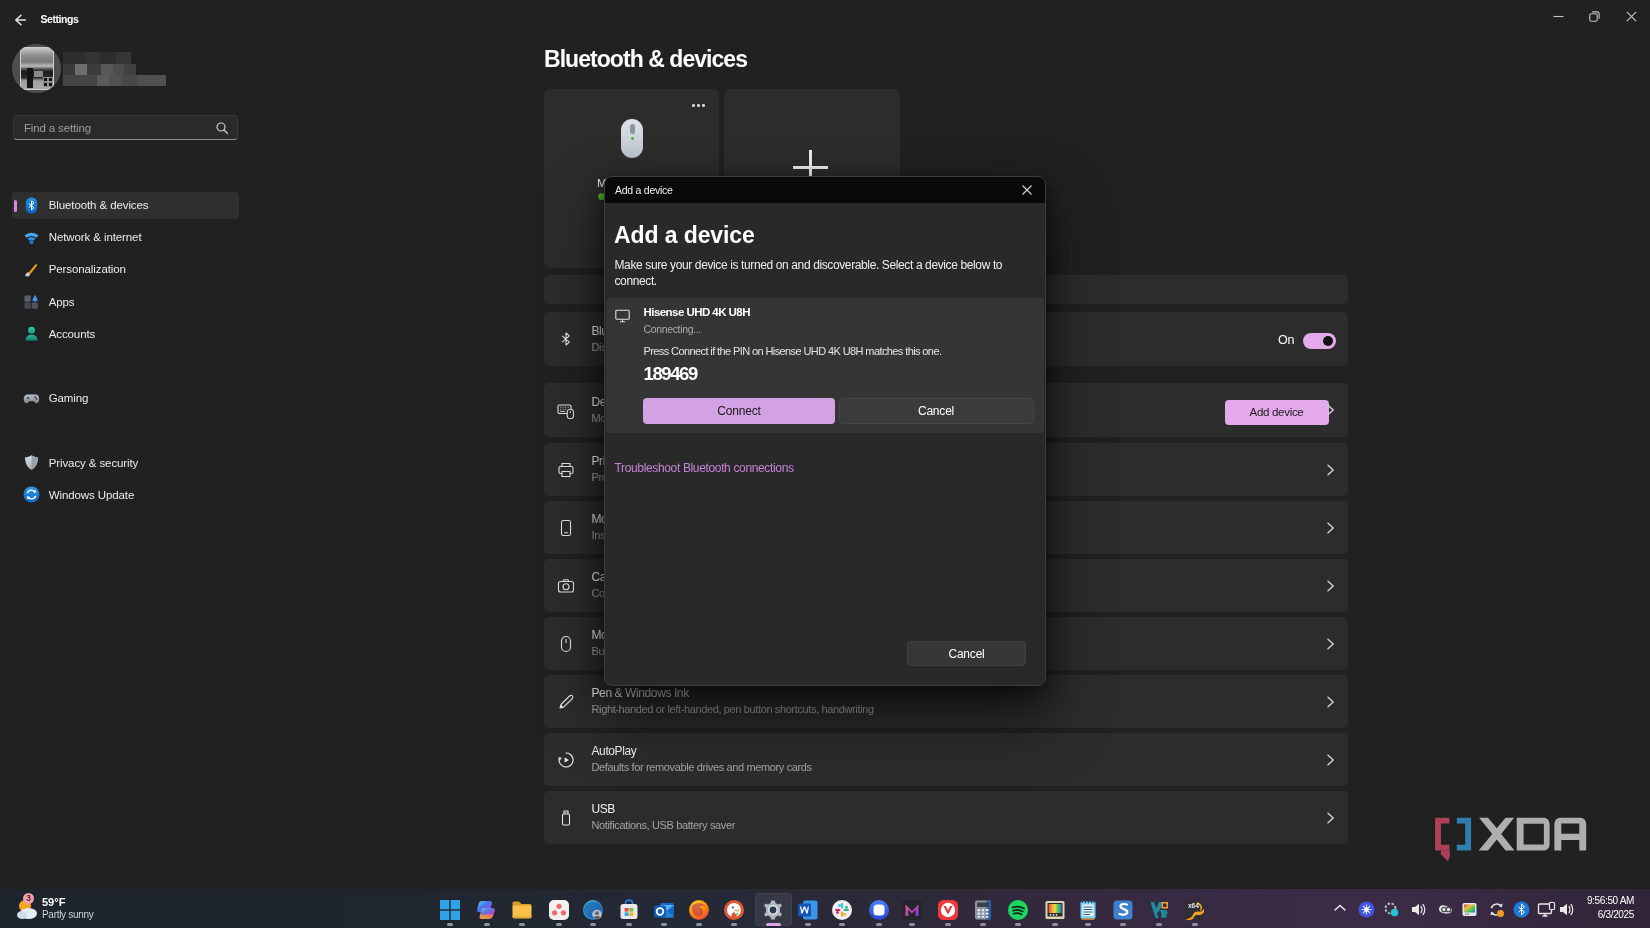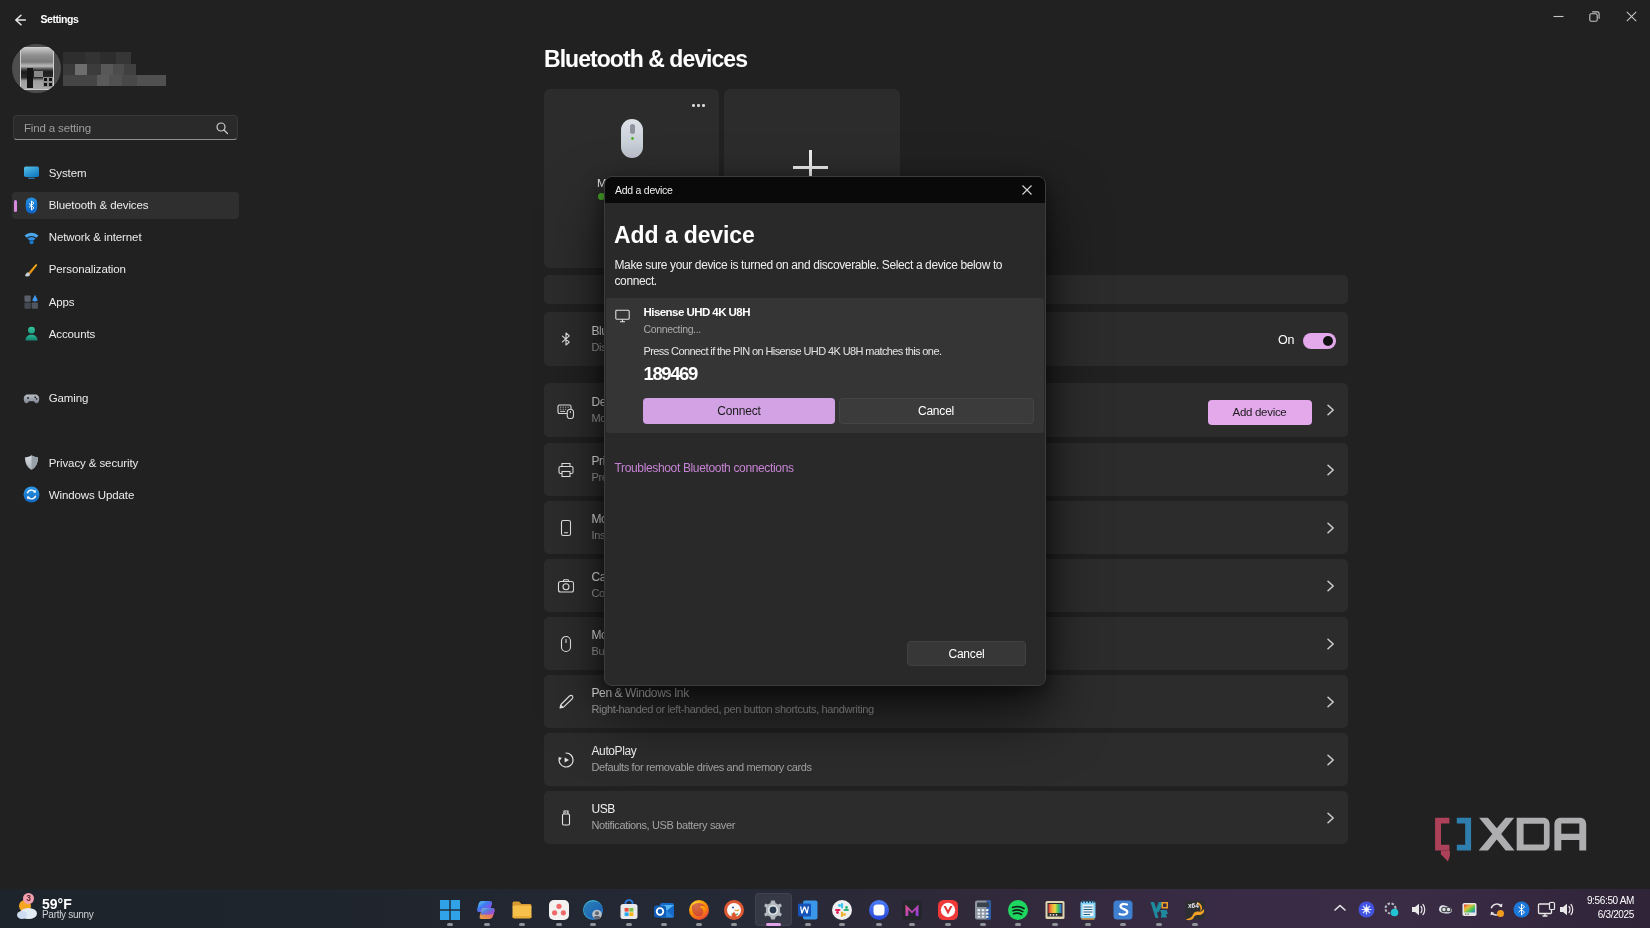--- a/index.html
+++ b/index.html
@@ -31,21 +31,21 @@
   .nav .tx { position:absolute; left:36.7px; top:7.5px; font-size:11.5px; letter-spacing:-0.1px; color:#ebebeb; }
 
   
   #h1 { left:544px; top:46px; font-size:23px; font-weight:700; color:#ffffff; letter-spacing:-0.95px;}
   .card { background:#2c2c2c; border-radius:6px; }
   .row { left:544px; width:804px; background:#2c2c2c; border-radius:5px; }
   .row .ric { position:absolute; left:13px; top:50%; margin-top:-9px; width:18px; height:18px; }
   .row .t1 { position:absolute; left:47.5px; font-size:12px; letter-spacing:-0.4px; color:#f1f1f1; }
   .row .t2 { position:absolute; left:47.5px; font-size:11px; letter-spacing:-0.37px; color:#a3a3a3; }
   .chev { position:absolute; left:780px; top:50%; margin-top:-7px; width:13px; height:14px; }
-  .accbtn { background:#e3a9eb; border-radius:4px; color:#1b1b1b; text-align:center; }
+  .accbtn { background:#e3a9eb; border-radius:4px; color:#1b1b1b; text-align:center;margin-left:17px; }
 
   
   #dlg { left:604px; top:176px; width:442px; height:510px; background:#292929;
     border-radius:8px; border:1px solid #3c3c3c;
     box-shadow:0 30px 60px rgba(0,0,0,0.62), 0 6px 20px rgba(0,0,0,0.5); }
   #dlgbar { position:absolute; left:0; top:0; width:100%; height:26px; background:#090909;
     border-radius:7px 7px 0 0; }
   #dlgbar span { position:absolute; left:10px; top:7px; font-size:10.5px; letter-spacing:-0.25px; color:#f0f0f0; }
   #dlgh1 { position:absolute; left:9px; top:45px; font-size:23px; font-weight:700; letter-spacing:-0.1px; color:#fff; }
   #dlgp { position:absolute; left:9.5px; top:80px; width:425px; font-size:12px; letter-spacing:-0.38px; line-height:16px; color:#eeeeee; }
@@ -103,33 +103,20 @@
   <div class="abs" style="left:63px; top:63.5px; width:72.5px; height:11.5px; background:linear-gradient(90deg,#3a3a3a 0 16%,#6e6e6e 16% 33%,#3c3c3c 33% 52%,#585858 52% 68%,#4c4c4c 68% 84%,#404040 84% 100%);"></div>
   <div class="abs" style="left:63px; top:75px; width:103px; height:11px; background:linear-gradient(90deg,#454545 0 33%,#5a5a5a 33% 45%,#515151 45% 57%,#484848 57% 72%,#505050 72% 100%);"></div>
   <div id="search" class="abs">
       <span>Find a setting</span>
     <svg style="position:absolute; right:8px; top:5px;" width="14" height="14" viewBox="0 0 14 14">
         <circle cx="6" cy="6" r="4" fill="none" stroke="#cccccc" stroke-width="1.2"></circle>
         <path d="M9 9 L12.5 12.5" stroke="#cccccc" stroke-width="1.2" stroke-linecap="round"></path>
       </svg>
   </div>
 
-  <div class="abs nav" style="top:159.3px;">
-      <span class="ic"><svg viewBox="0 0 17 17">
-          <rect x="1" y="2.5" width="15" height="10.5" rx="1.8" fill="url(#g0sys)"></rect>
-          <rect x="5" y="13.5" width="7" height="1.6" rx="0.8" fill="#2a6f9e"></rect>
-          <defs>
-            <linearGradient id="g0sys" x1="0" y1="0" x2="0.7" y2="1">
-              <stop offset="0" stop-color="#55c3e8"></stop>
-              <stop offset="1" stop-color="#1479c4"></stop>
-            </linearGradient>
-          </defs>
-        </svg></span>
-      <span class="tx">System</span>
-    </div>
   <div class="abs nav sel" style="top:191.5px;">
       <span class="ic"><svg viewBox="0 0 17 17">
           <rect x="2.8" y="0.5" width="11.4" height="16" rx="5.5" fill="url(#g1bt)"></rect>
           <path d="M8.5 4 L8.5 13 L11 10.8 L6 6.6 M8.5 13 L8.5 4 L11 6.2 L6 10.4" stroke="#fff" stroke-width="1" fill="none" stroke-linejoin="round"></path>
           <defs>
             <linearGradient id="g1bt" x1="0" y1="0" x2="0" y2="1">
               <stop offset="0" stop-color="#2492e6"></stop>
               <stop offset="1" stop-color="#0b63c4"></stop>
             </linearGradient>
           </defs>
@@ -619,21 +606,21 @@
     <span class="tund" style="left:1192.1px;"></span>
 
 <div style="position:absolute; left:15px; top:7px; width:26px; height:26px;">
 <svg width="26" height="26" viewBox="0 0 26 26">
 <circle cx="10" cy="10" r="6" fill="#f5a623"></circle>
 <ellipse cx="13.5" cy="17.5" rx="8.5" ry="5.5" fill="#e4ecf6"></ellipse>
 <ellipse cx="7" cy="19" rx="5" ry="4" fill="#cddcee"></ellipse>
 </svg>
 <div style="position:absolute; left:8px; top:-3px; width:11px; height:11px; border-radius:50%; background:#f2a0ae; color:#5a2430; font-size:8.5px; font-weight:bold; text-align:center; line-height:11px;">3</div>
 </div>
-<div style="position:absolute; left:42px; top:6.5px; font-size:14px; font-weight:bold; color:#ffffff;">59°F</div>
+<div style="position:absolute; left:42px; top:6.5px; font-size:11px; font-weight:bold; color:#ffffff;">59°F</div>
 <div style="position:absolute; left:42px; top:19.5px; font-size:10px; letter-spacing:-0.3px; color:#ccd2d8;">Partly sunny</div>
     <svg style="position:absolute; left:1333px; top:14px;" width="14" height="10" viewBox="0 0 14 10">
         <path d="M2 7 L7 2.5 L12 7" stroke="#e8e8e8" stroke-width="1.6" fill="none" stroke-linecap="round" stroke-linejoin="round"></path>
       </svg>
     <svg style="position:absolute; left:1357.5px; top:11.5px;" width="17" height="17" viewBox="0 0 17 17">
         <circle cx="8.5" cy="8.5" r="8" fill="#4452e0"></circle>
         <path d="M8.5 3.5 V13.5 M3.5 8.5 H13.5 M5 5 L12 12 M12 5 L5 12" stroke="#cfe2ff" stroke-width="1.2"></path>
         <circle cx="8.5" cy="8.5" r="2.2" fill="#fff"></circle>
       </svg>
     <svg style="position:absolute; left:1382.5px; top:11.5px;" width="17" height="17" viewBox="0 0 17 17">

